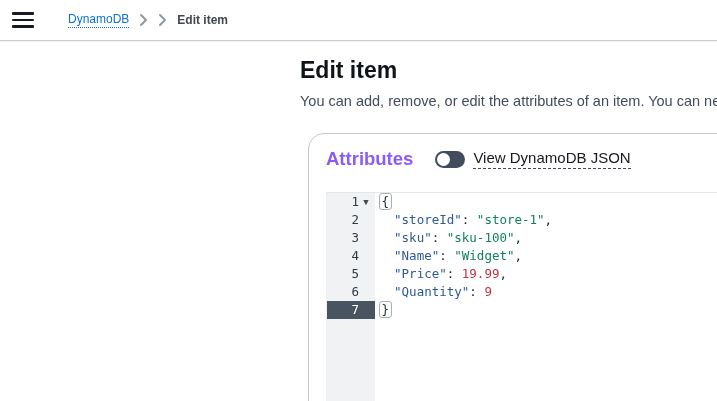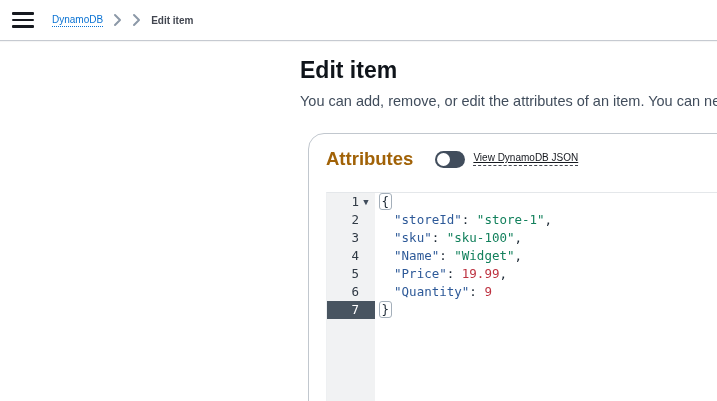--- a/index.html
+++ b/index.html
@@ -7,41 +7,41 @@
               font-family:"Liberation Sans","DejaVu Sans",sans-serif; }
   .stage { position:relative; width:717px; height:401px; overflow:hidden; background:#fff; }
 
   
   .topbar { position:absolute; left:0; top:0; width:717px; height:41px; background:#fff;
             border-bottom:1px solid #c6cad1; box-shadow:0 1px 1px rgba(0,0,0,.04);
             display:flex; align-items:center; padding:0 10px; }
   .hamburger { width:22px; height:16px; display:flex; flex-direction:column; justify-content:space-between;
                margin:0 10px 0 2px; cursor:pointer; }
   .hamburger div { height:2.6px; background:#16191f; border-radius:1px; }
-  .crumbs { display:flex; align-items:center; gap:10px; font-size:10px; margin-left:8px; }
+  .crumbs { display:flex; align-items:center; gap:10px; font-size:12px; margin-left:24px; }
   .crumb-link { color:var(--link-color); border-bottom:1px dotted var(--link-color);
                 padding-bottom:1px; cursor:pointer; }
   .crumb-sep { display:flex; align-items:center; }
   .crumb-current { color:#424650; font-weight:700; }
 
   
   .content { position:absolute; left:300px; top:41px; width:600px; }
   .page-title { margin-top:16px; font-size:23px; font-weight:700; color:#0f141a; }
   .page-desc { margin-top:9px; font-size:14.5px; color:#414d5c; white-space:nowrap; overflow:hidden; }
 
   
   .panel { position:absolute; left:308px; top:133px; width:560px; height:320px;
            background:#fff; border:1px solid #c1c7ce; border-radius:16px;
            padding:14px 17px; }
   .panel-header { display:flex; align-items:center; gap:22px; }
-  .panel-title { font-size:18.5px; font-weight:700; color:#a16207;text-align:right; }
+  .panel-title { font-size:18.5px; font-weight:700; color:#8b5cf6;text-align:right; }
   .toggle-wrap { display:flex; align-items:center; gap:8px; cursor:pointer; }
   .toggle { width:30px; height:17px; border-radius:9px; background:var(--toggle-off); position:relative; }
   .toggle .knob { position:absolute; left:2px; top:2px; width:13px; height:13px; border-radius:50%; background:#fff; }
-  .toggle-label { font-size:10px; color:#16191f; border-bottom:1px dashed #424650; padding-bottom:2px;text-decoration:underline; }
+  .toggle-label { font-size:15px; color:#16191f; border-bottom:1px dashed #424650; padding-bottom:2px; }
 
   
   .editor { position:absolute; left:17px; top:58px; width:540px; height:250px;
             border-top:1px solid #e4e7ea; border-left:1px solid #eef0f2;
             font-family:"DejaVu Sans Mono","Liberation Mono",monospace; font-size:12.5px; }
   .editor-inner { position:relative; width:100%; height:100%; display:flex; }
   .gutter { width:48px; background:var(--gutter-bg); flex:0 0 48px; }
   .gutter-line { height:18px; line-height:18px; display:flex; justify-content:flex-end; align-items:center;
                  color:#303a45; padding-right:2px; }
   .gutter-line .num { text-align:right; }

